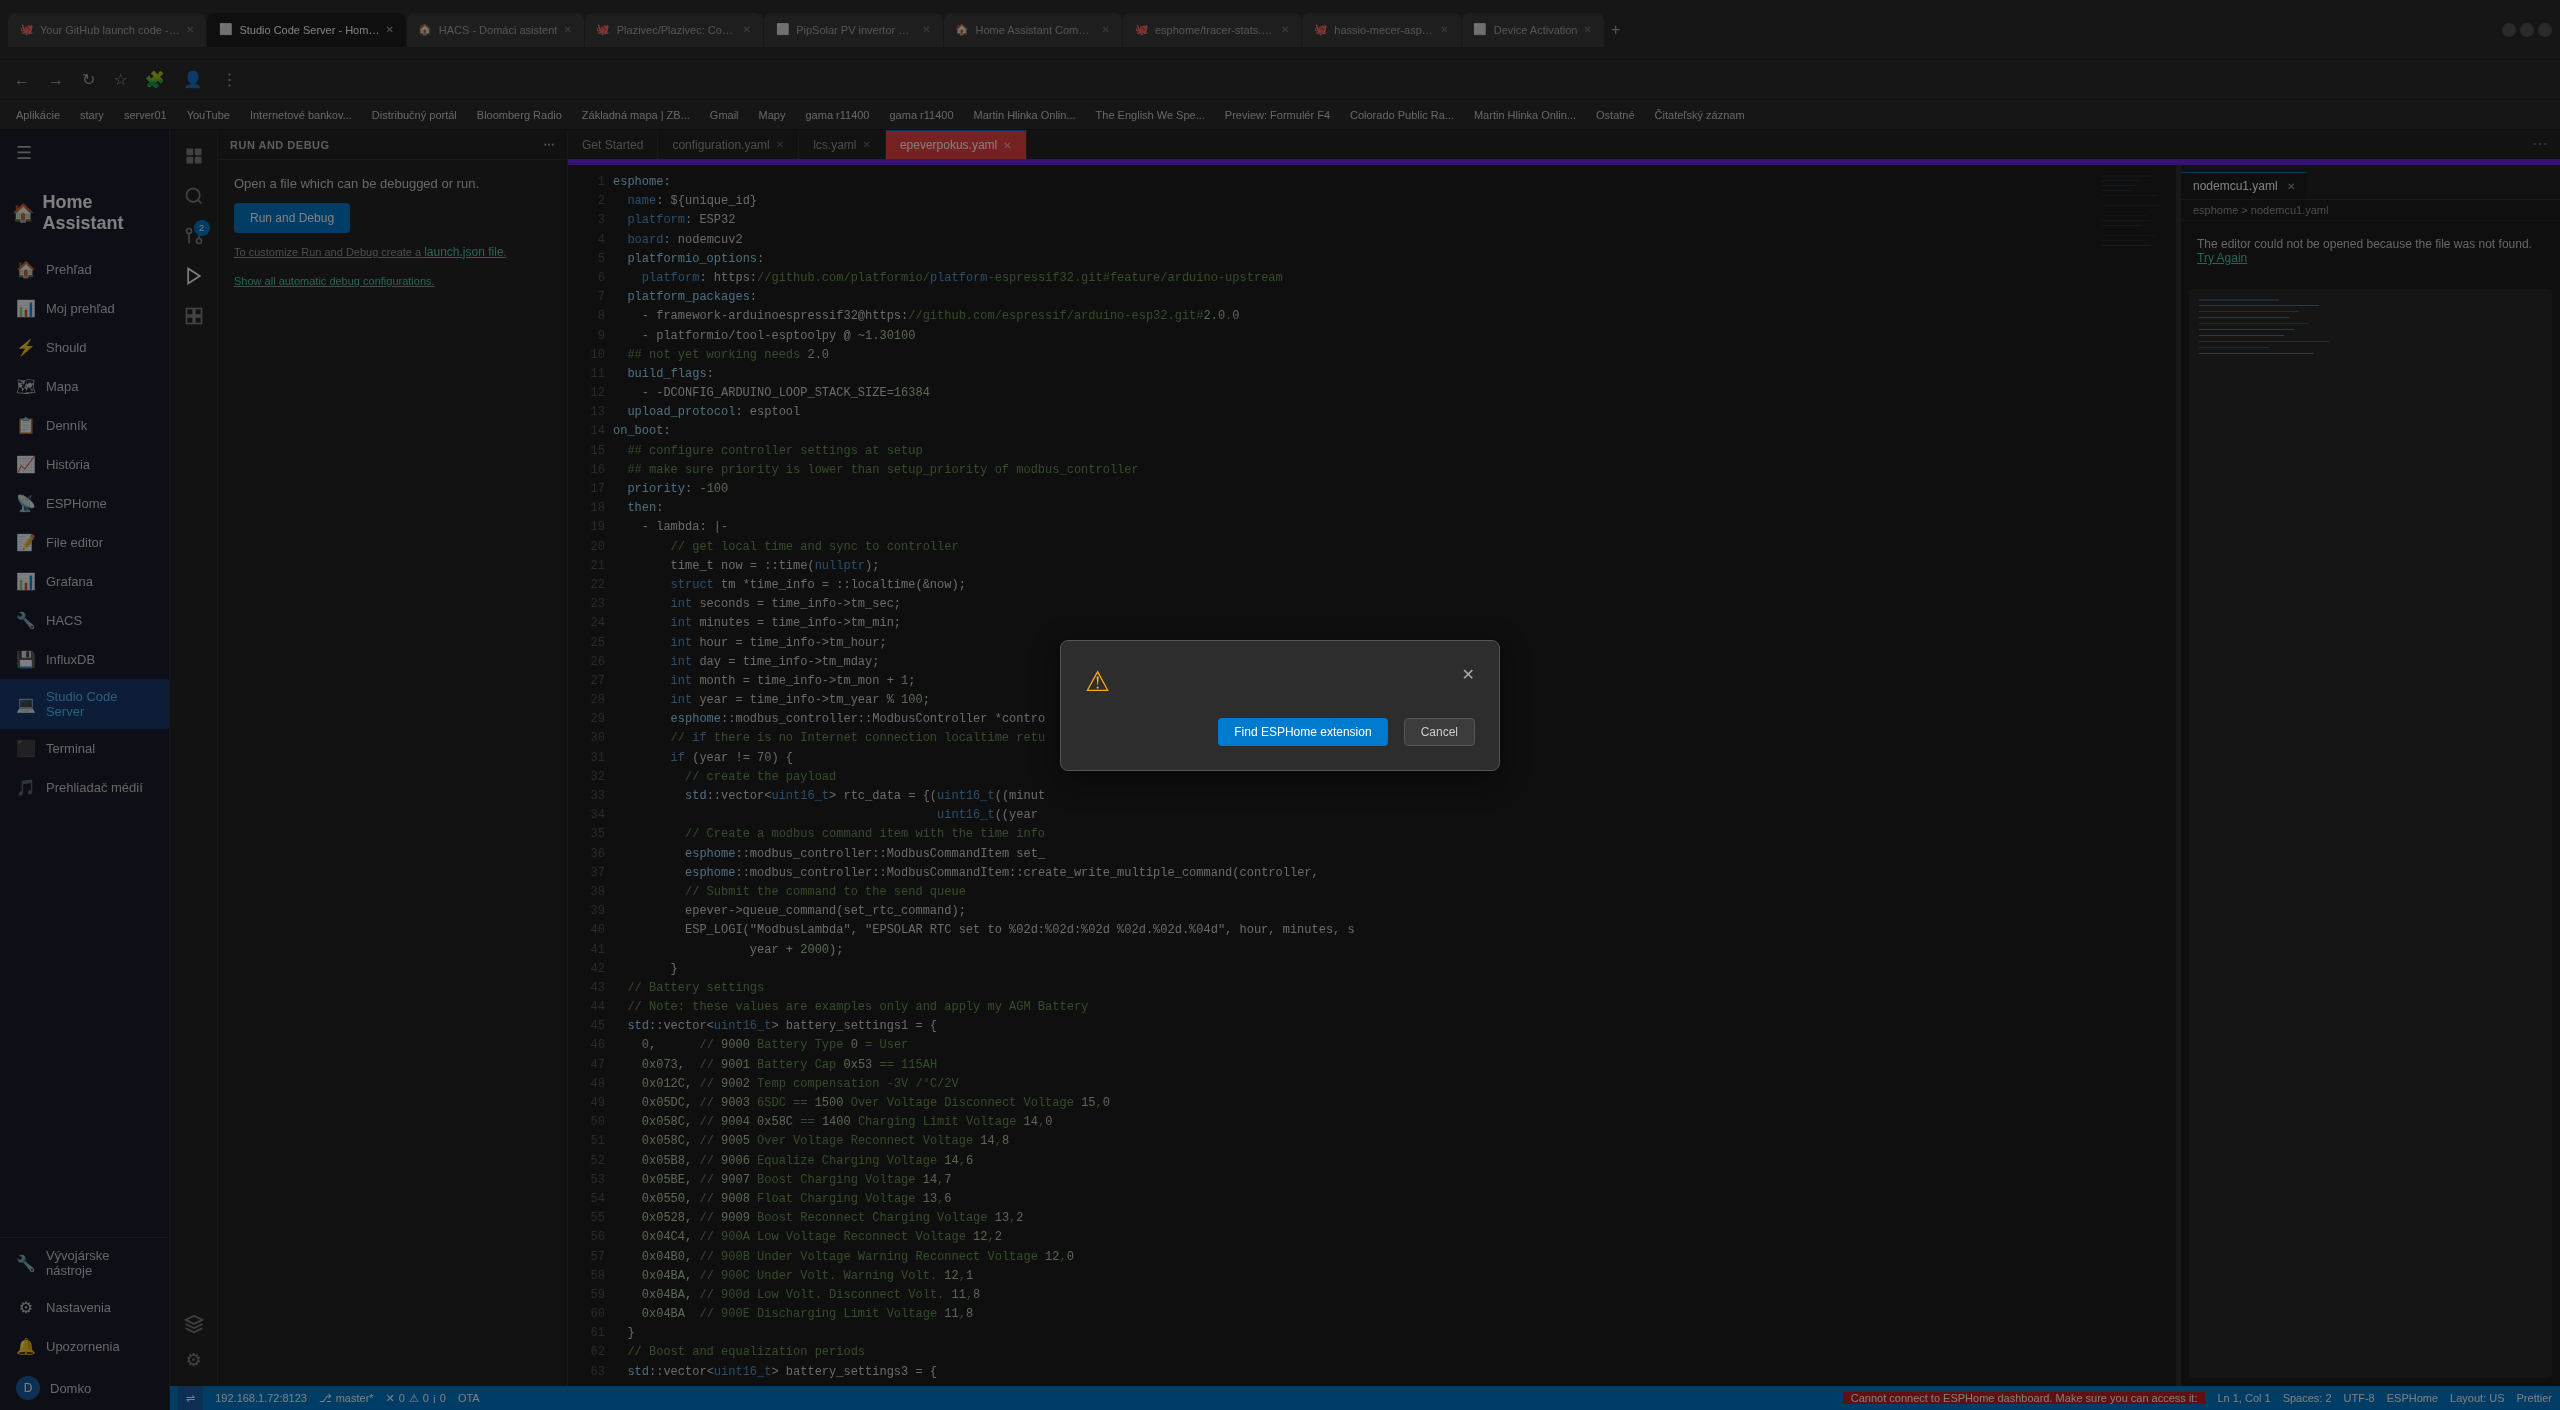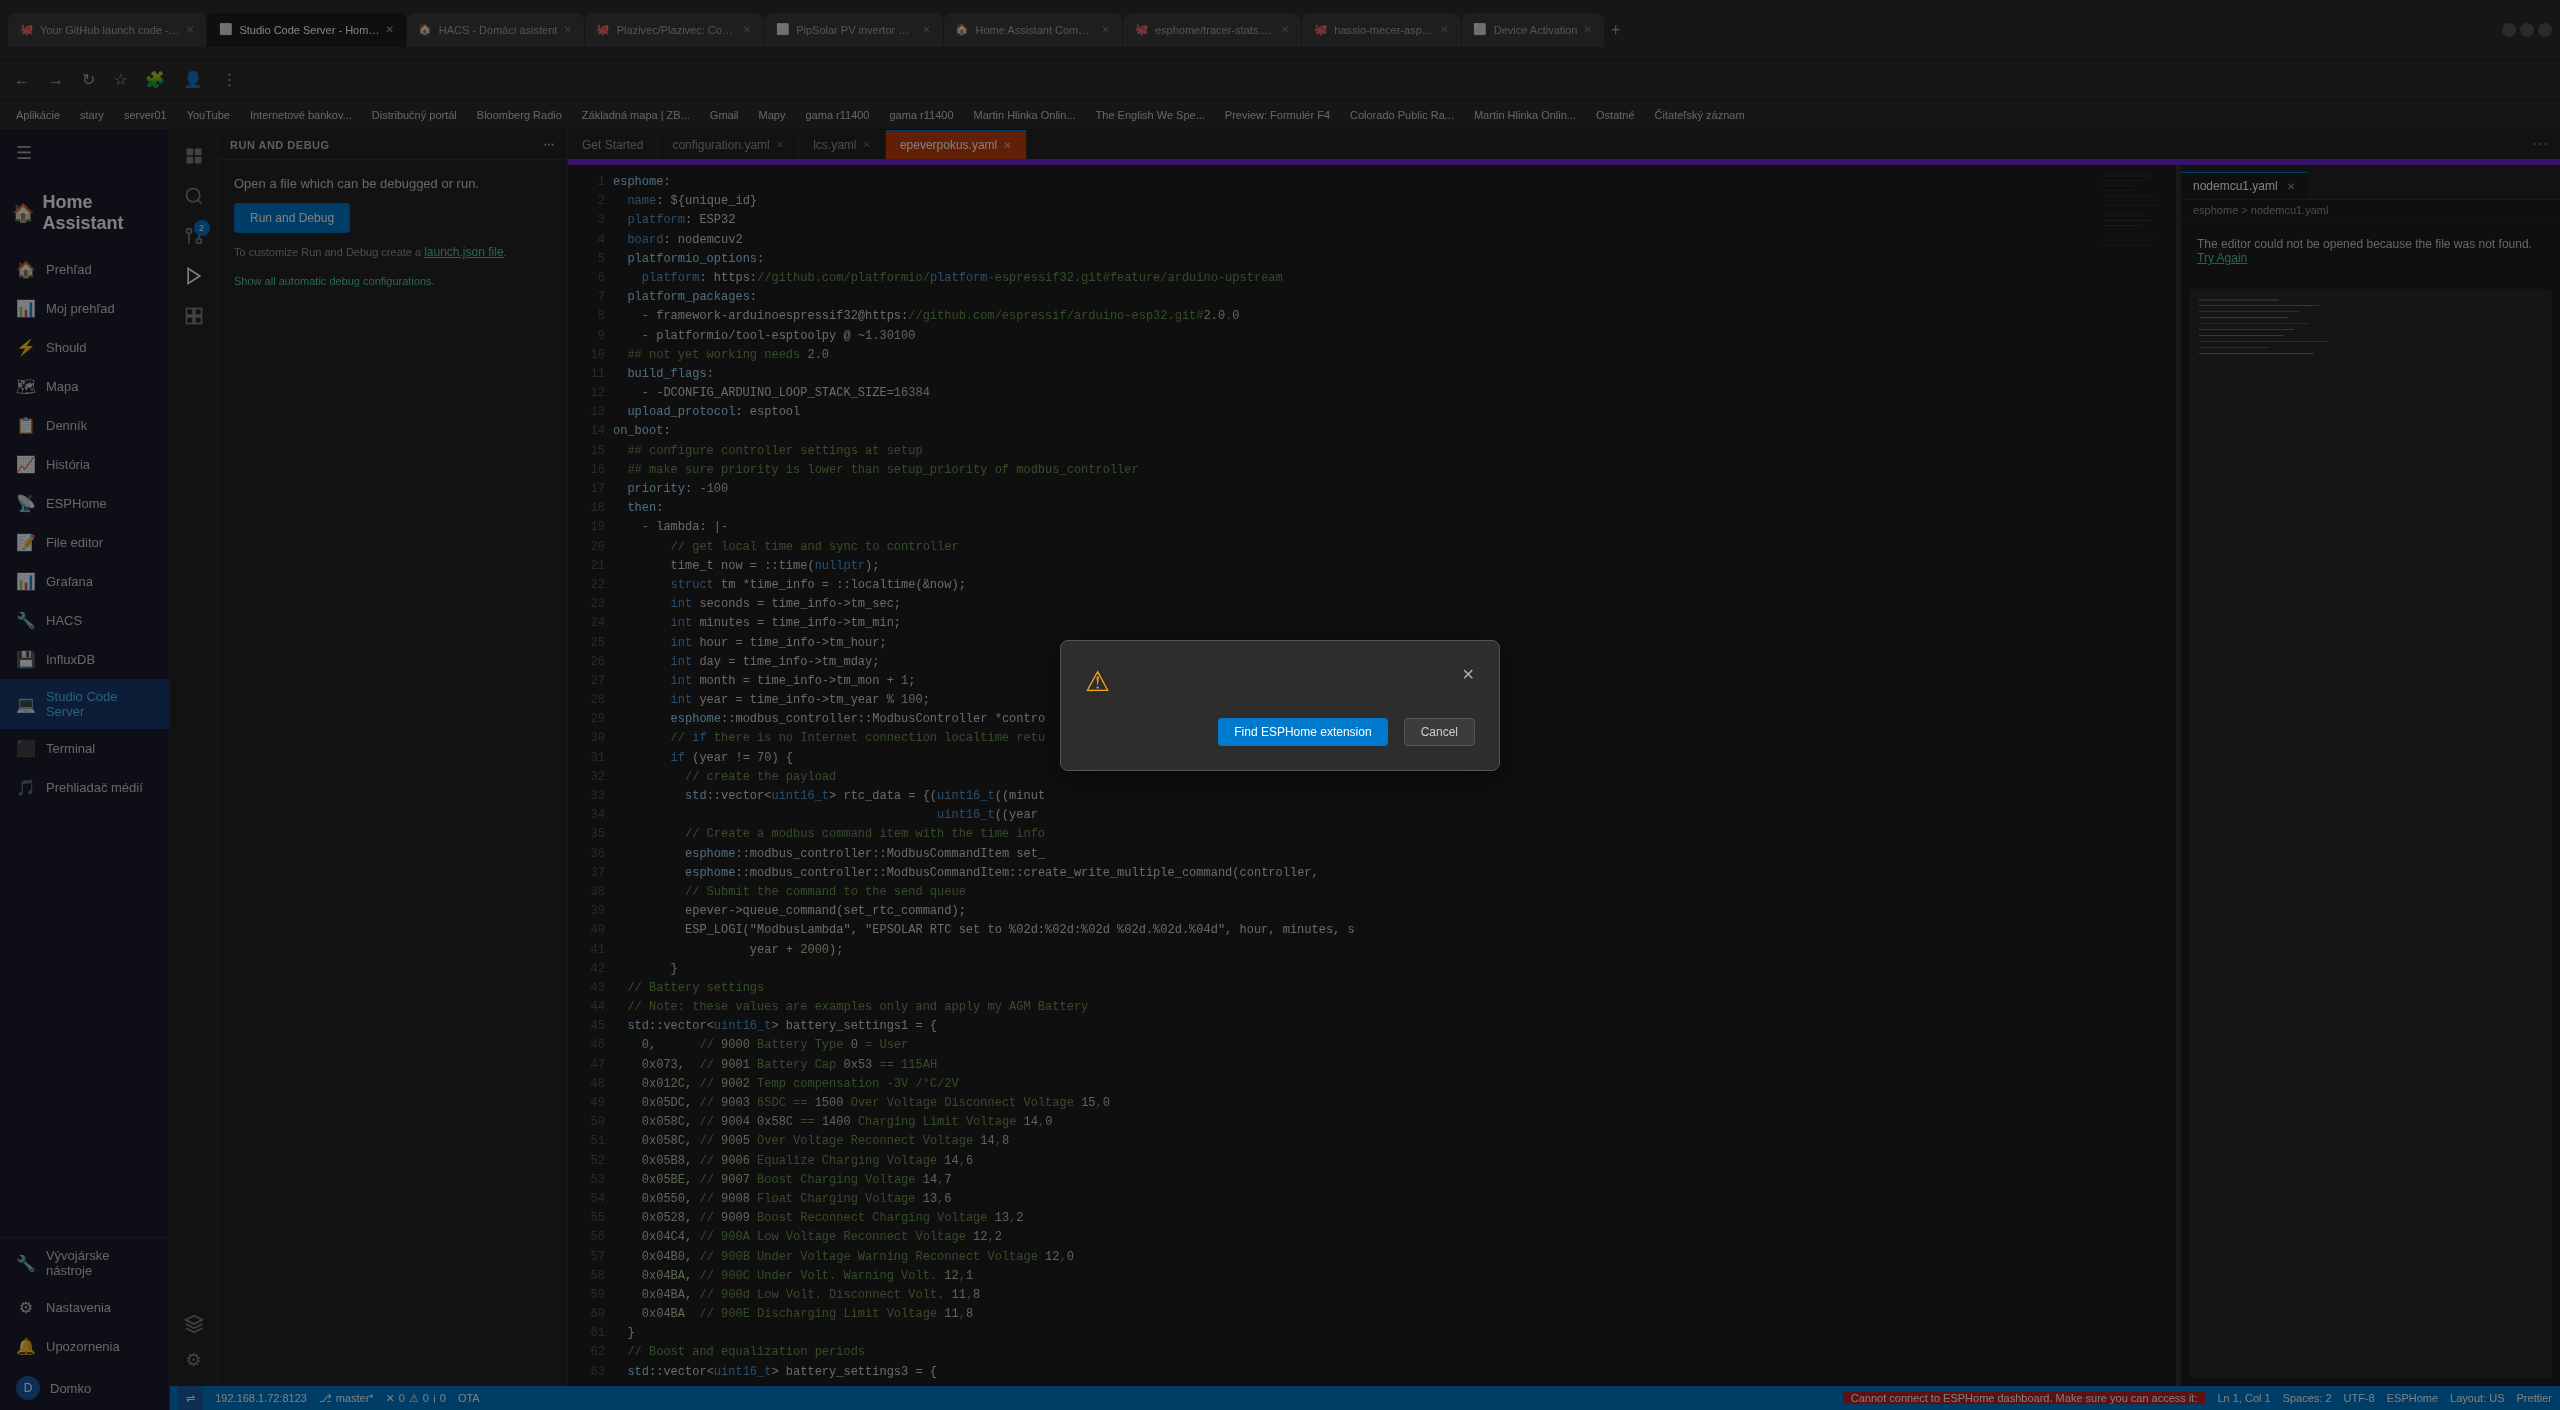--- a/index.html
+++ b/index.html
@@ -254,20 +254,21 @@
     .run-debug-link {
       color: #4ec9b0;
       font-size: 12px;
       text-decoration: underline;
       cursor: pointer;
     }
     .run-debug-small {
       color: #999;
       font-size: 11px;
       margin-top: 8px;
+      text-decoration: underline;
     }
 
     
     .editor-area {
       flex: 1;
       display: flex;
       flex-direction: column;
       overflow: hidden;
     }
 
@@ -287,21 +288,21 @@
       color: #999;
       cursor: pointer;
       white-space: nowrap;
       border-right: 1px solid #333;
       display: flex;
       align-items: center;
       gap: 6px;
       height: 100%;
     }
     .editor-tab.active {
-      background: #c2410c;
+      background: #ef4444;
       color: #fff;
       border-top: 1px solid #007acc;
       align-items: center;
     }
     .editor-tab .tab-x {
       font-size: 10px;
       opacity: 0.6;
     }
 
     

